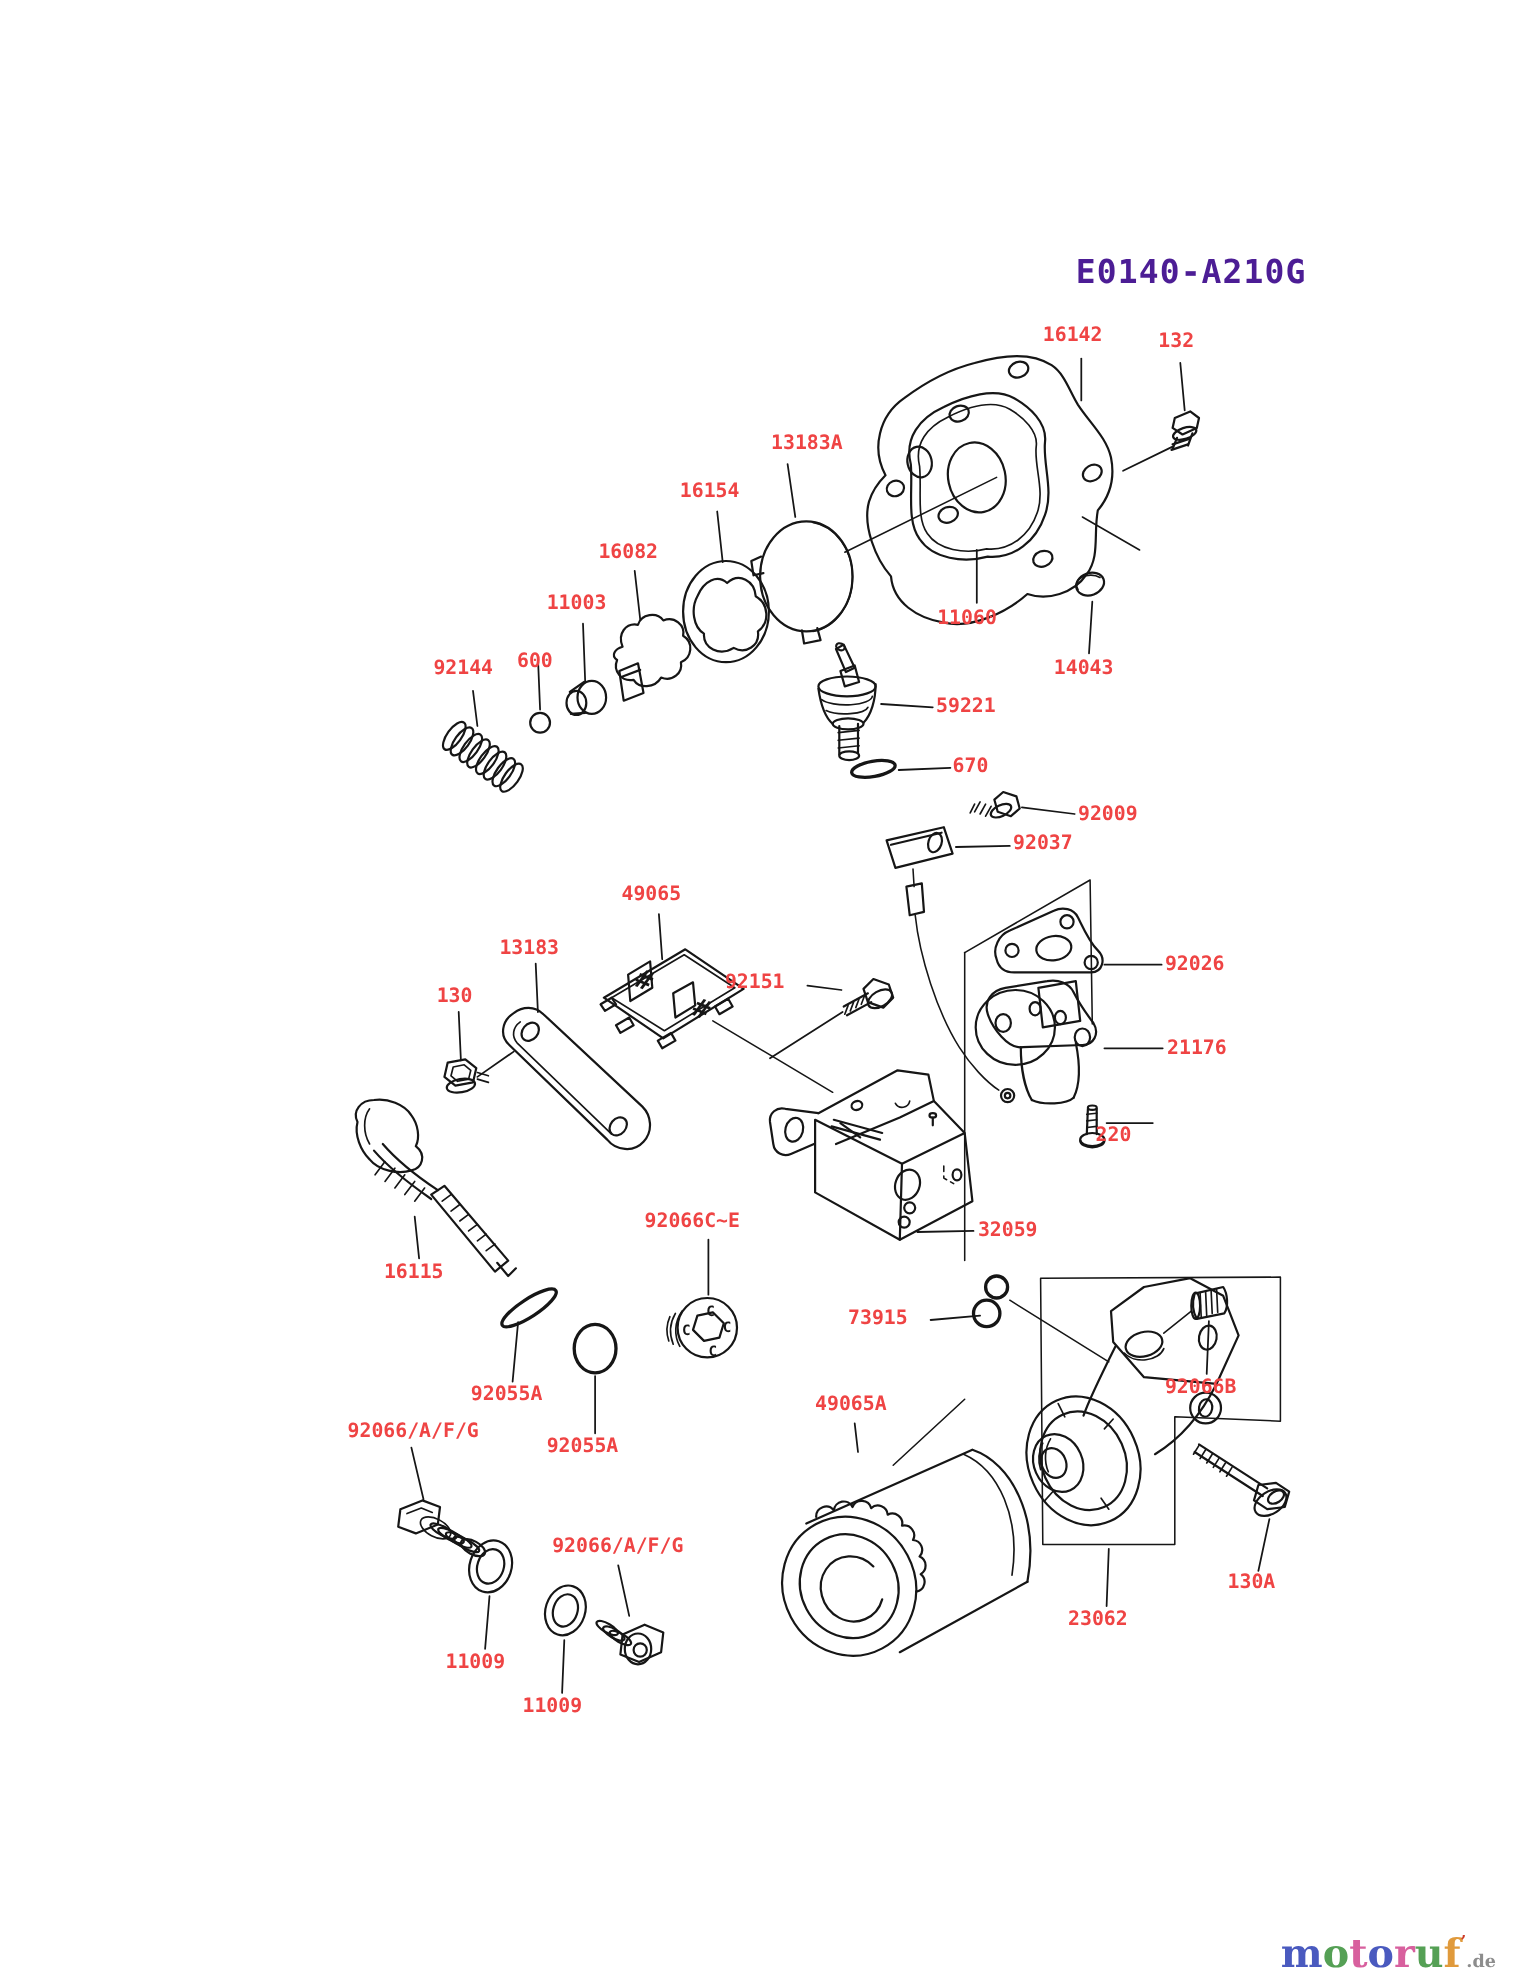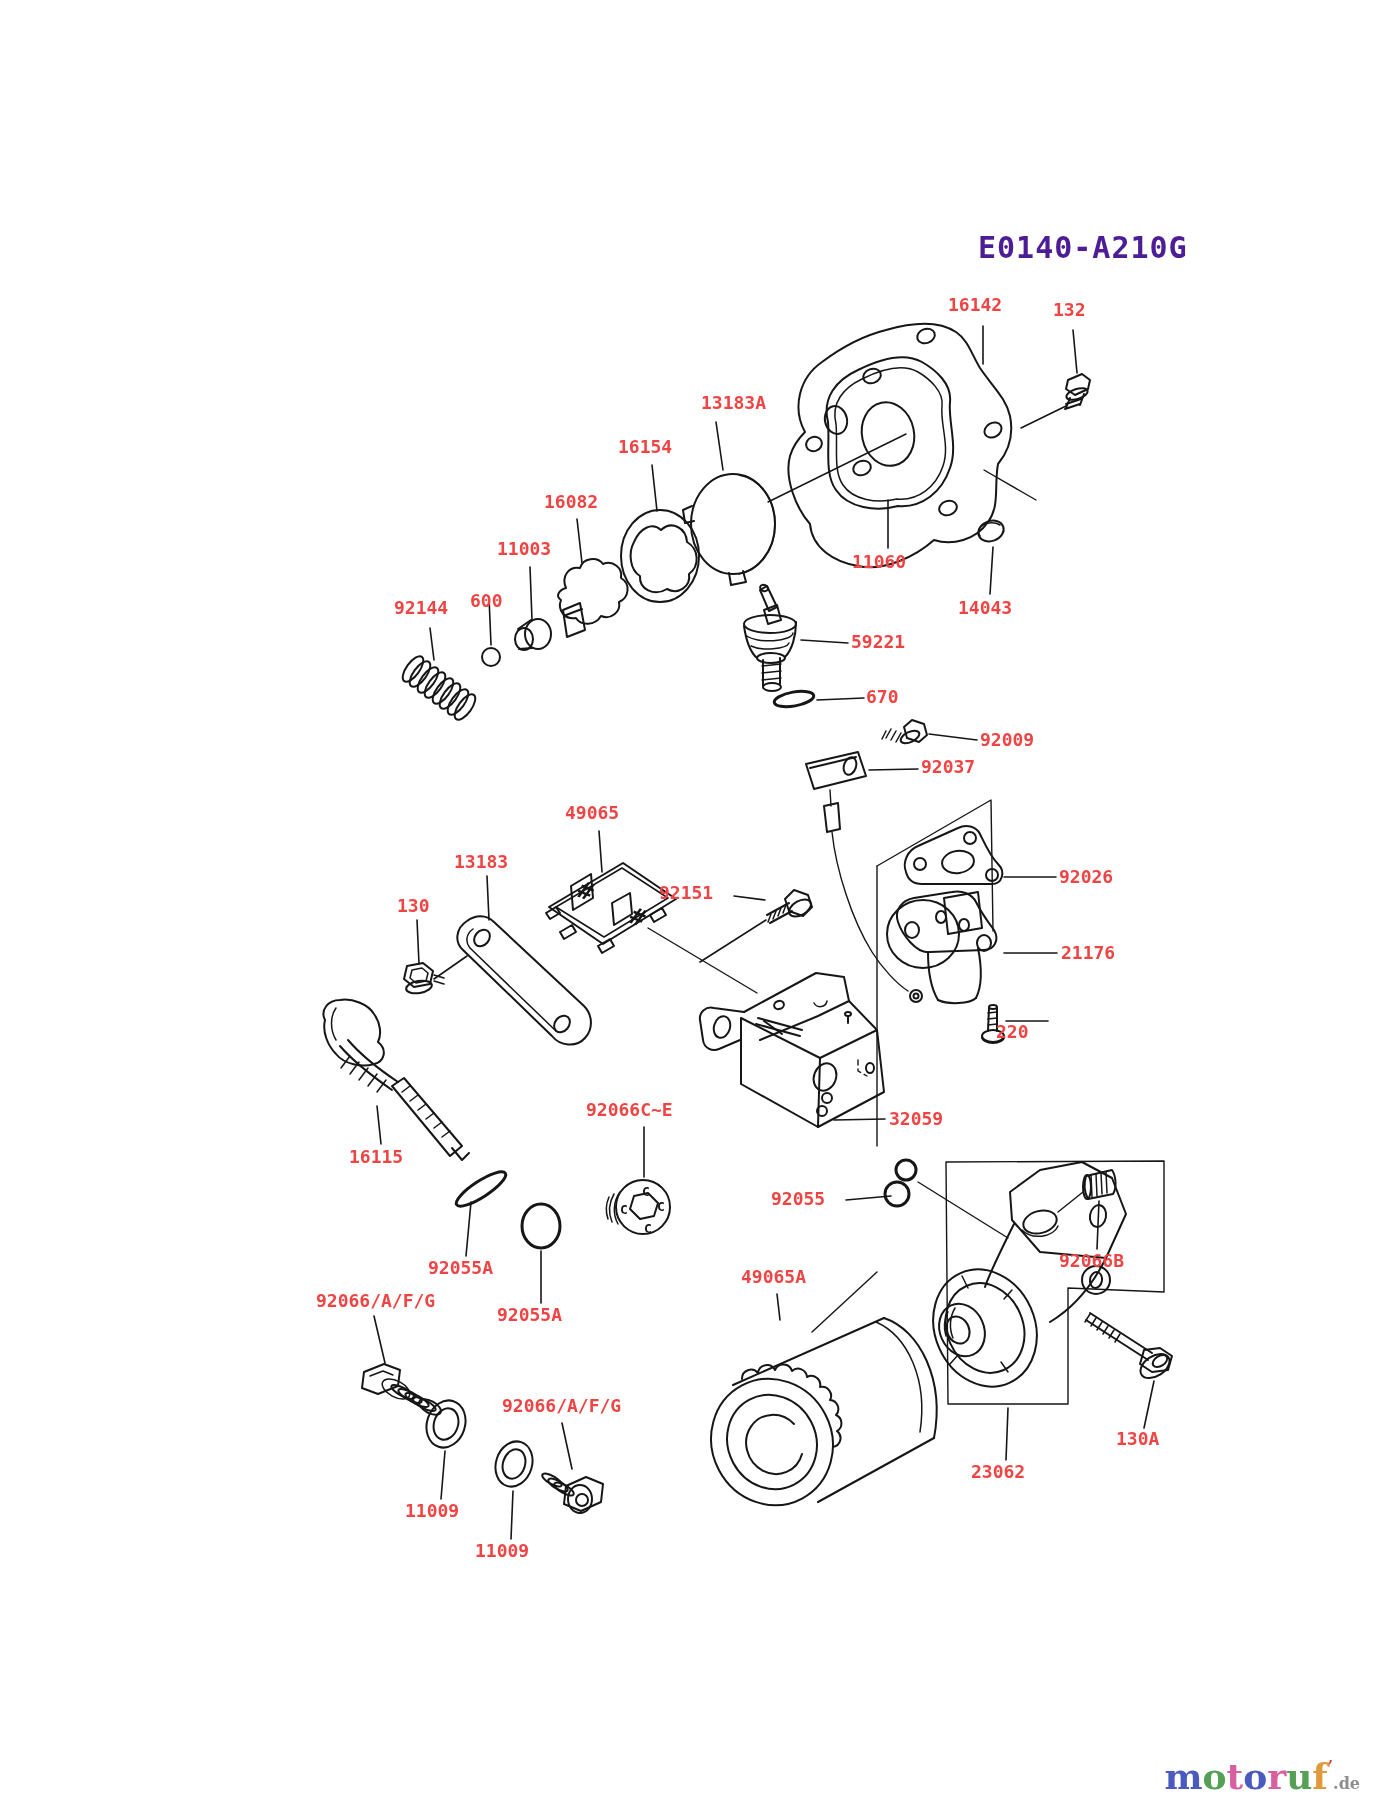--- a/index.html
+++ b/index.html
@@ -387,21 +387,21 @@
   <div class="plabel" style="left:565px;top:802px;">49065</div>
   <div class="plabel" style="left:454px;top:851px;">13183</div>
   <div class="plabel" style="left:397px;top:895px;">130</div>
   <div class="plabel" style="left:659px;top:882px;">92151</div>
   <div class="plabel" style="left:1059px;top:866px;">92026</div>
   <div class="plabel" style="left:1061px;top:942px;">21176</div>
   <div class="plabel" style="left:996px;top:1008px;margin-top:13px;">220</div>
   <div class="plabel" style="left:889px;top:1108px;">32059</div>
   <div class="plabel" style="left:586px;top:1099px;">92066C~E</div>
   <div class="plabel" style="left:349px;top:1146px;">16115</div>
-  <div class="plabel" style="left:771px;top:1188px;">92055</div>
+  <div class="plabel" style="left:771px;top:1188px;">73915</div>
   <div class="plabel" style="left:428px;top:1257px;">92055A</div>
   <div class="plabel" style="left:316px;top:1290px;">92066/A/F/G</div>
   <div class="plabel" style="left:497px;top:1304px;">92055A</div>
   <div class="plabel" style="left:741px;top:1266px;">49065A</div>
   <div class="plabel" style="left:1059px;top:1250px;">92066B</div>
   <div class="plabel" style="left:502px;top:1395px;">92066/A/F/G</div>
   <div class="plabel" style="left:405px;top:1500px;">11009</div>
   <div class="plabel" style="left:475px;top:1540px;">11009</div>
   <div class="plabel" style="left:971px;top:1461px;">23062</div>
   <div class="plabel" style="left:1116px;top:1428px;">130A</div>

